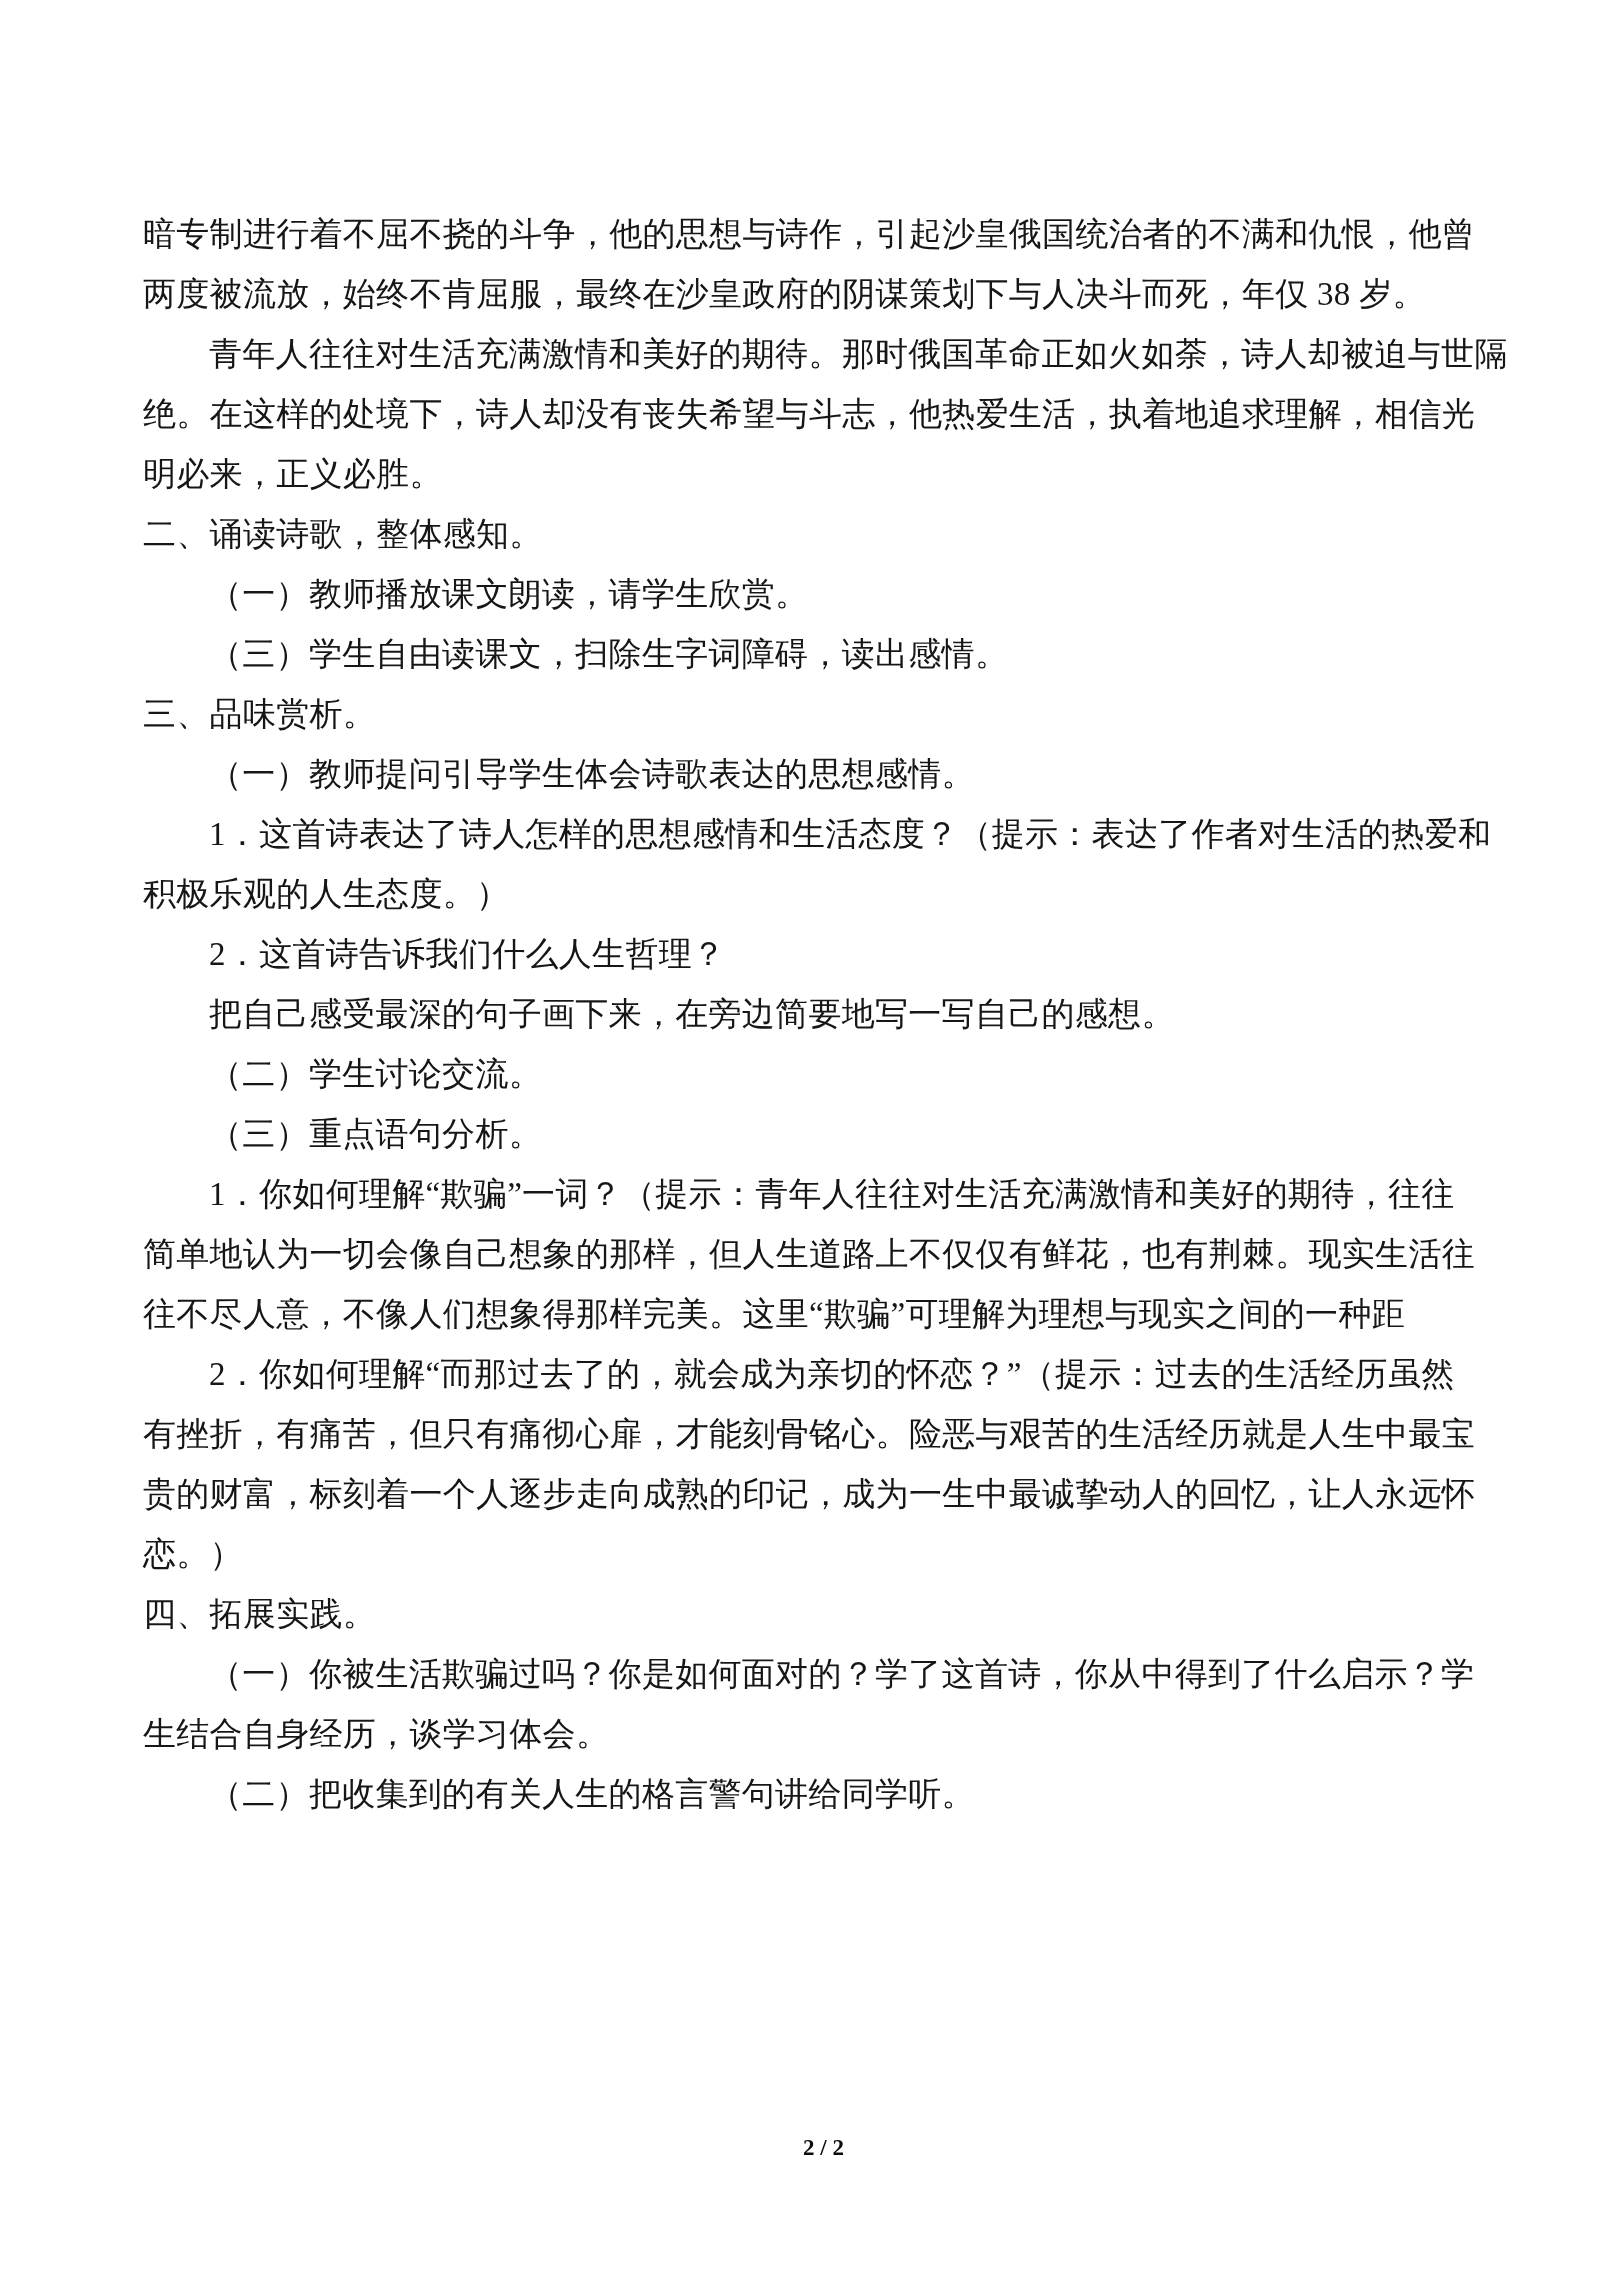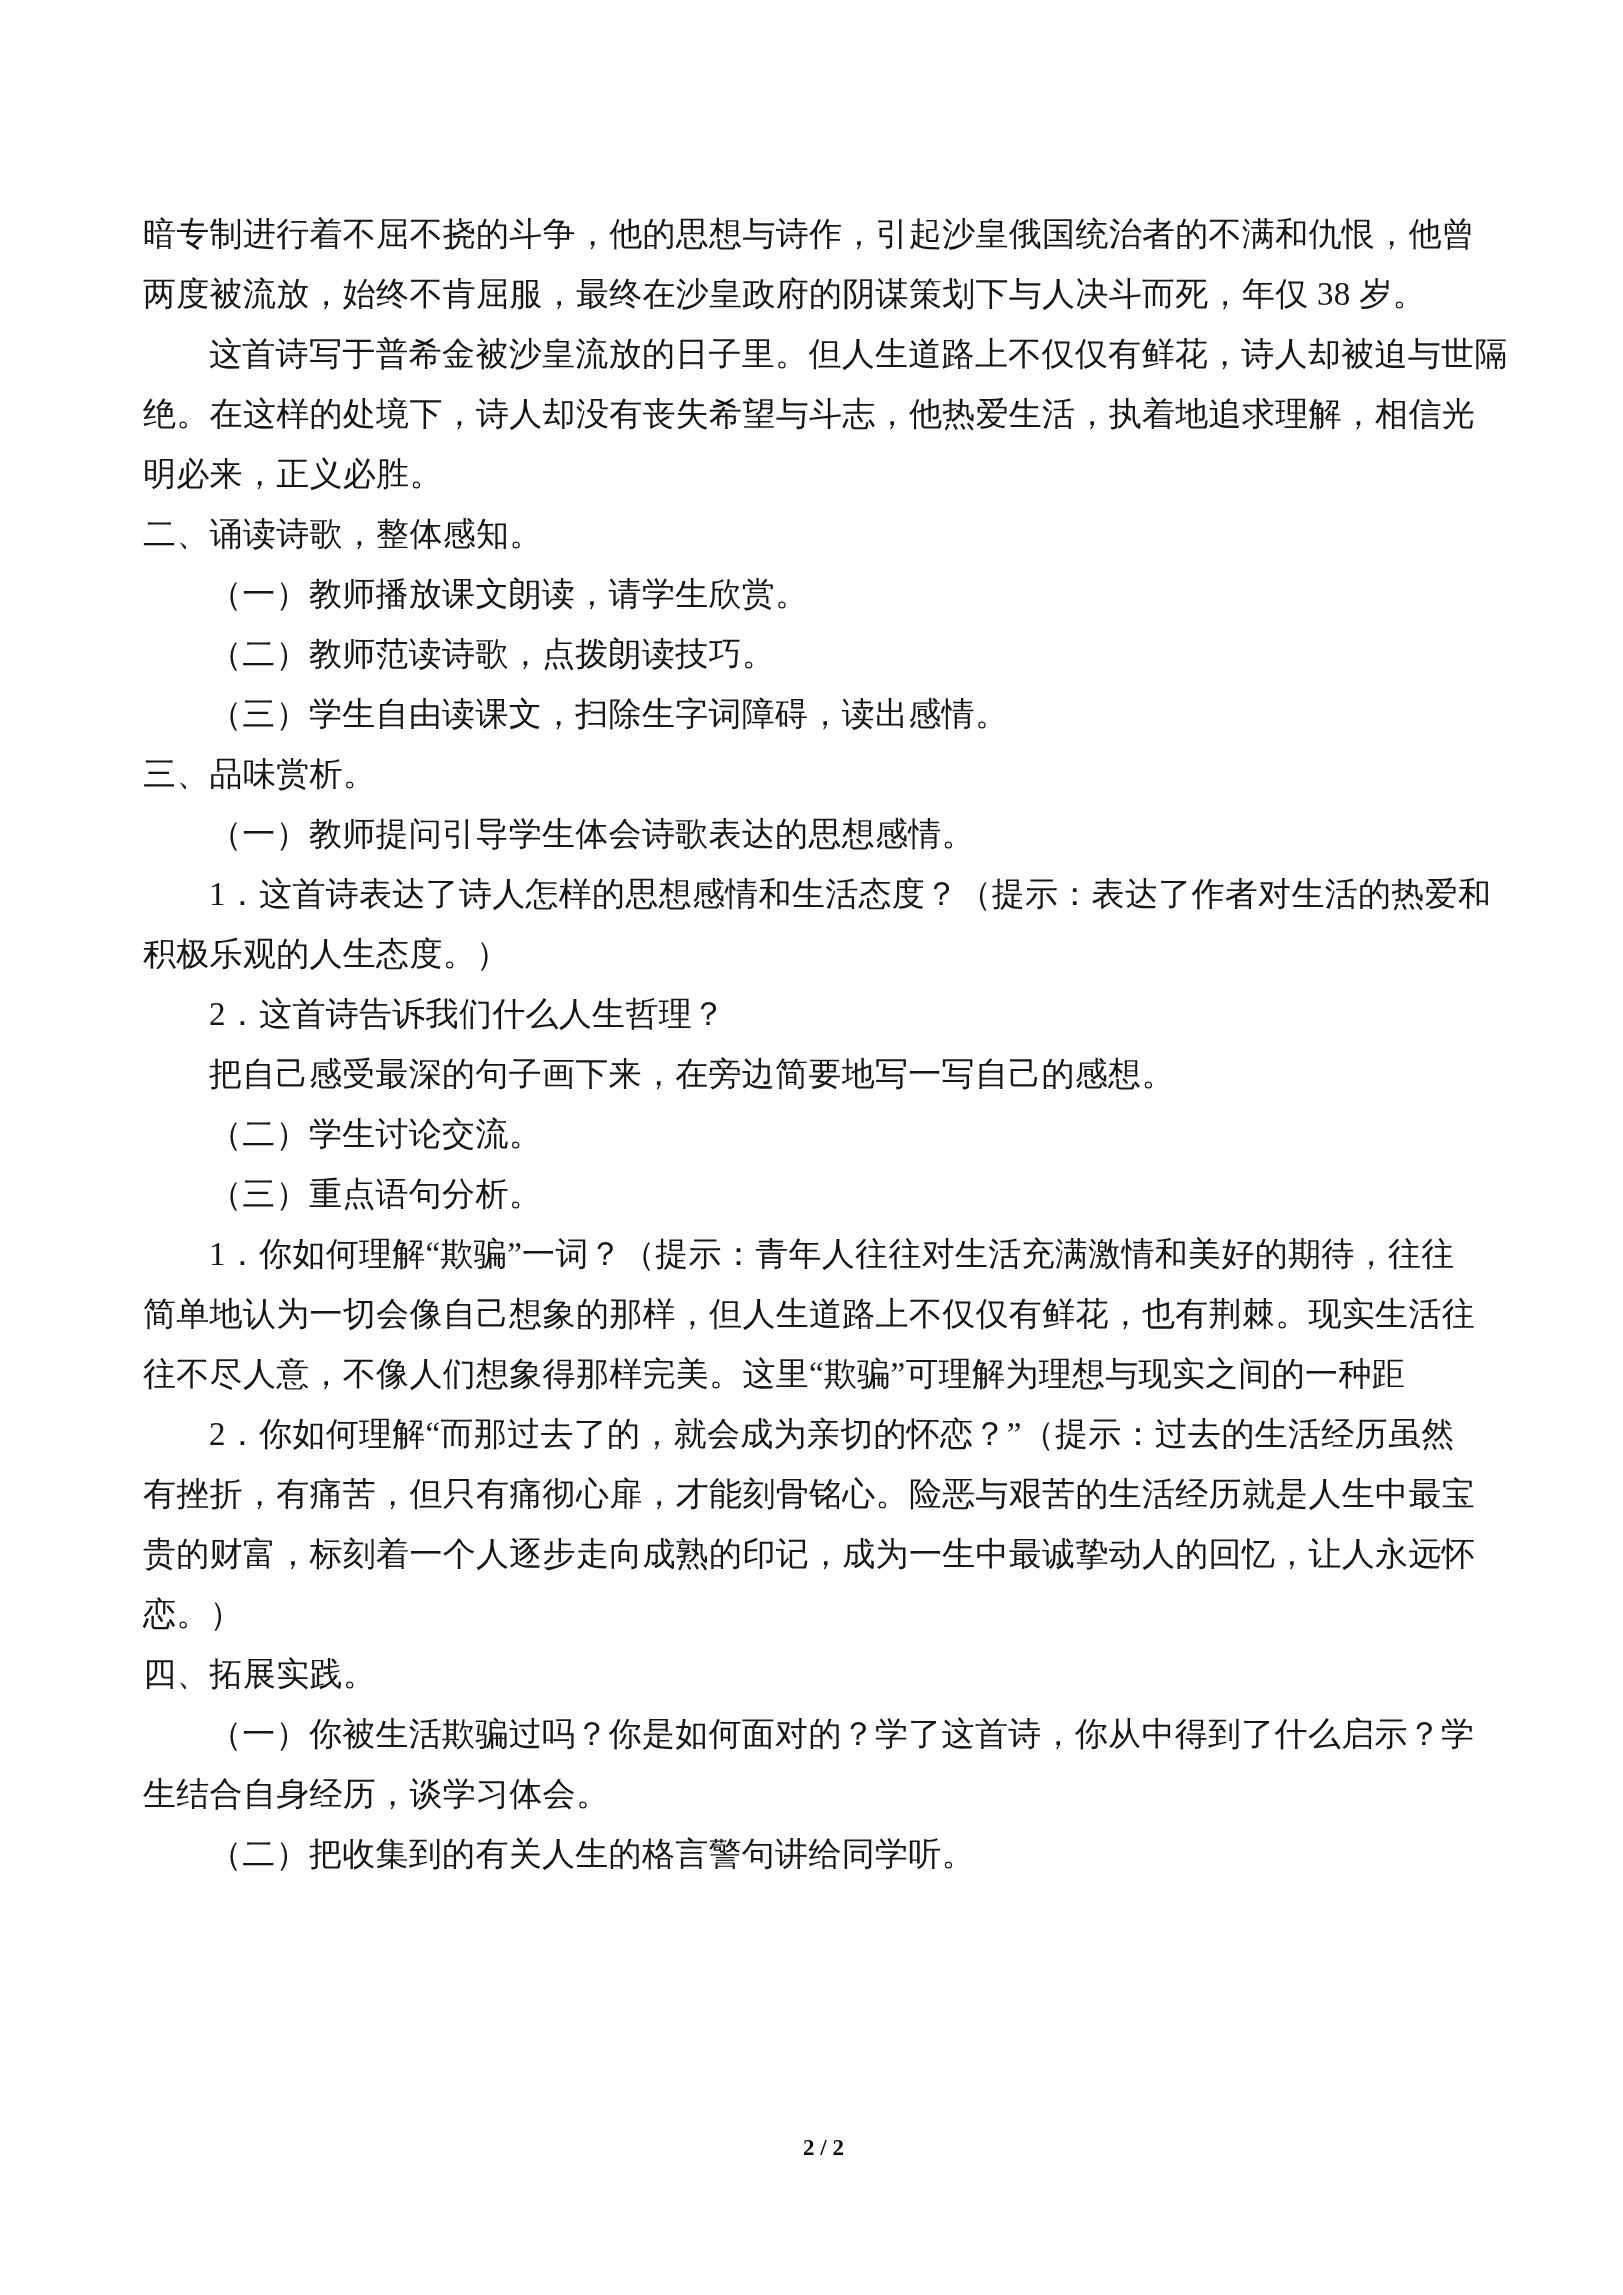--- a/index.html
+++ b/index.html
@@ -47,26 +47,25 @@
     color: #0a0a0a;
   }
 </style>
 </head>
 <body>
 
 <div class="page">
   <div class="doc-body">
       <div class="line">暗专制进行着不屈不挠的斗争，他的思想与诗作，引起沙皇俄国统治者的不满和仇恨，他曾</div>
       <div class="line">两度被流放，始终不肯屈服，最终在沙皇政府的阴谋策划下与人决斗而死，年仅 38 岁。</div>
-      <div class="line ind">这首诗写于普希金被沙皇流放的日子里。但人生道路上不仅仅有鲜花，诗人却被迫与世隔</div>
+      <div class="line ind">青年人往往对生活充满激情和美好的期待。那时俄国革命正如火如荼，诗人却被迫与世隔</div>
       <div class="line">绝。在这样的处境下，诗人却没有丧失希望与斗志，他热爱生活，执着地追求理解，相信光</div>
       <div class="line">明必来，正义必胜。</div>
       <div class="line">二、诵读诗歌，整体感知。</div>
       <div class="line ind">（一）教师播放课文朗读，请学生欣赏。</div>
-      <div class="line ind">（二）教师范读诗歌，点拨朗读技巧。</div>
       <div class="line ind">（三）学生自由读课文，扫除生字词障碍，读出感情。</div>
       <div class="line">三、品味赏析。</div>
       <div class="line ind">（一）教师提问引导学生体会诗歌表达的思想感情。</div>
       <div class="line ind">1．这首诗表达了诗人怎样的思想感情和生活态度？（提示：表达了作者对生活的热爱和</div>
       <div class="line">积极乐观的人生态度。）</div>
       <div class="line ind">2．这首诗告诉我们什么人生哲理？</div>
       <div class="line ind">把自己感受最深的句子画下来，在旁边简要地写一写自己的感想。</div>
       <div class="line ind">（二）学生讨论交流。</div>
       <div class="line ind">（三）重点语句分析。</div>
       <div class="line ind">1．你如何理解“欺骗”一词？（提示：青年人往往对生活充满激情和美好的期待，往往</div>

